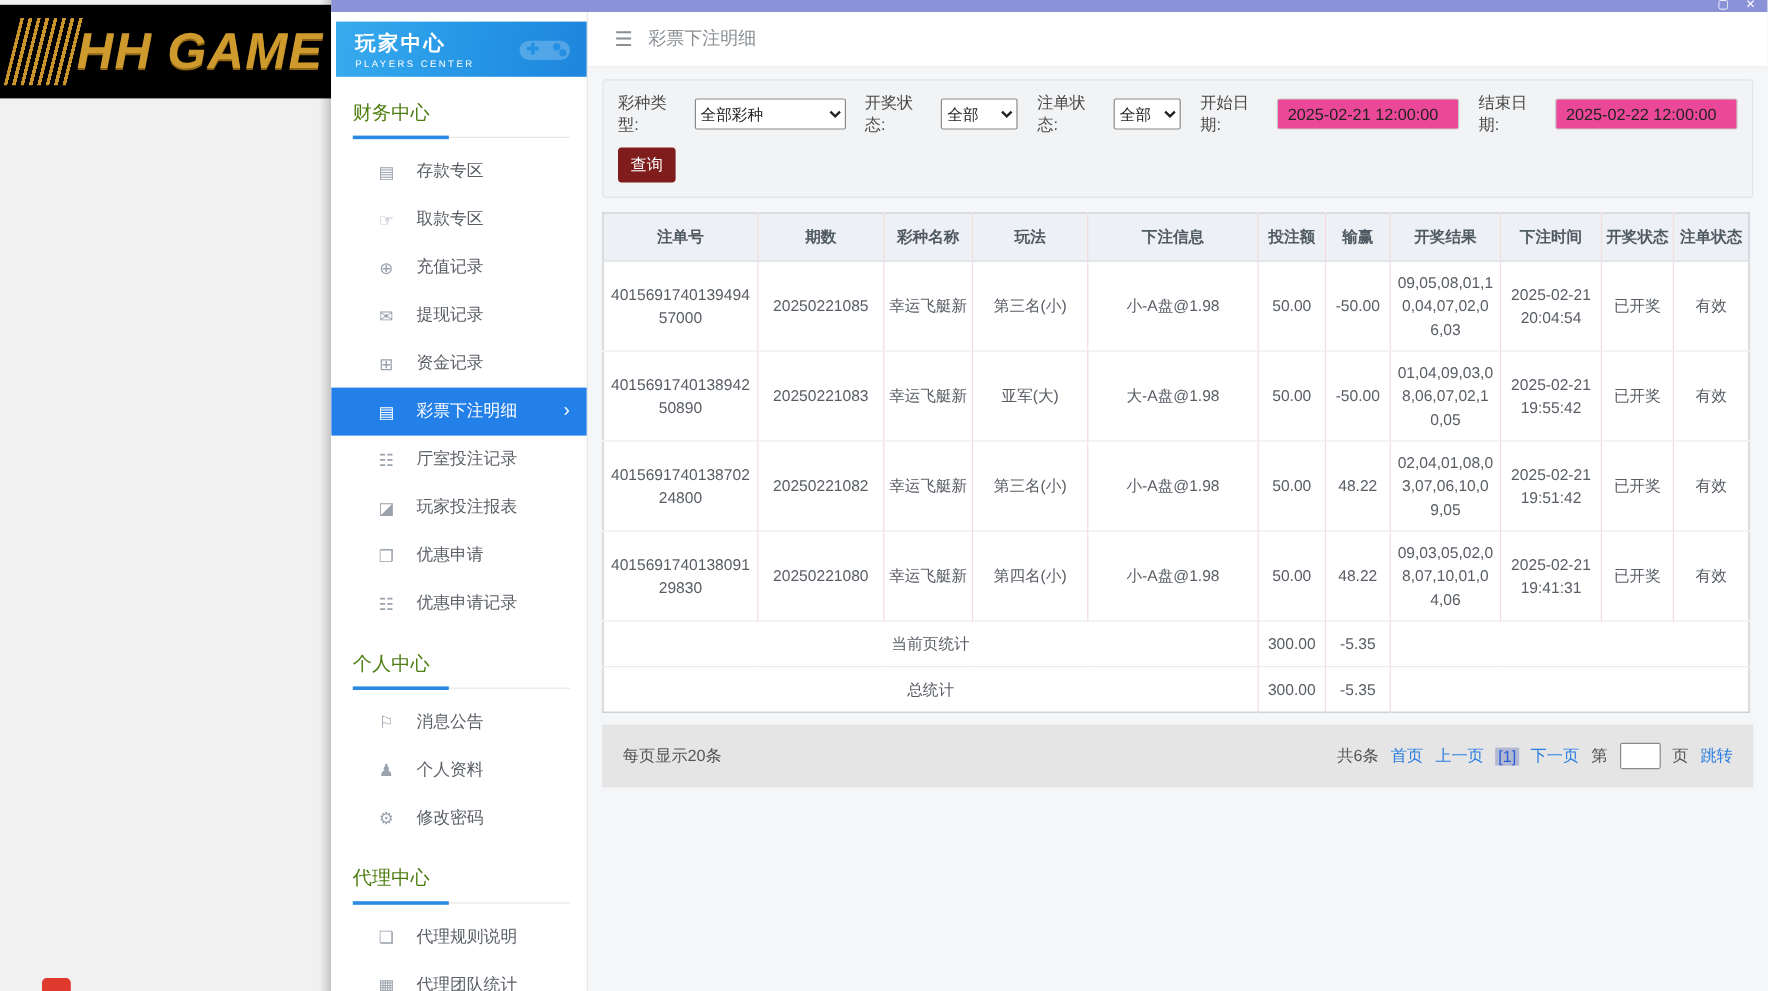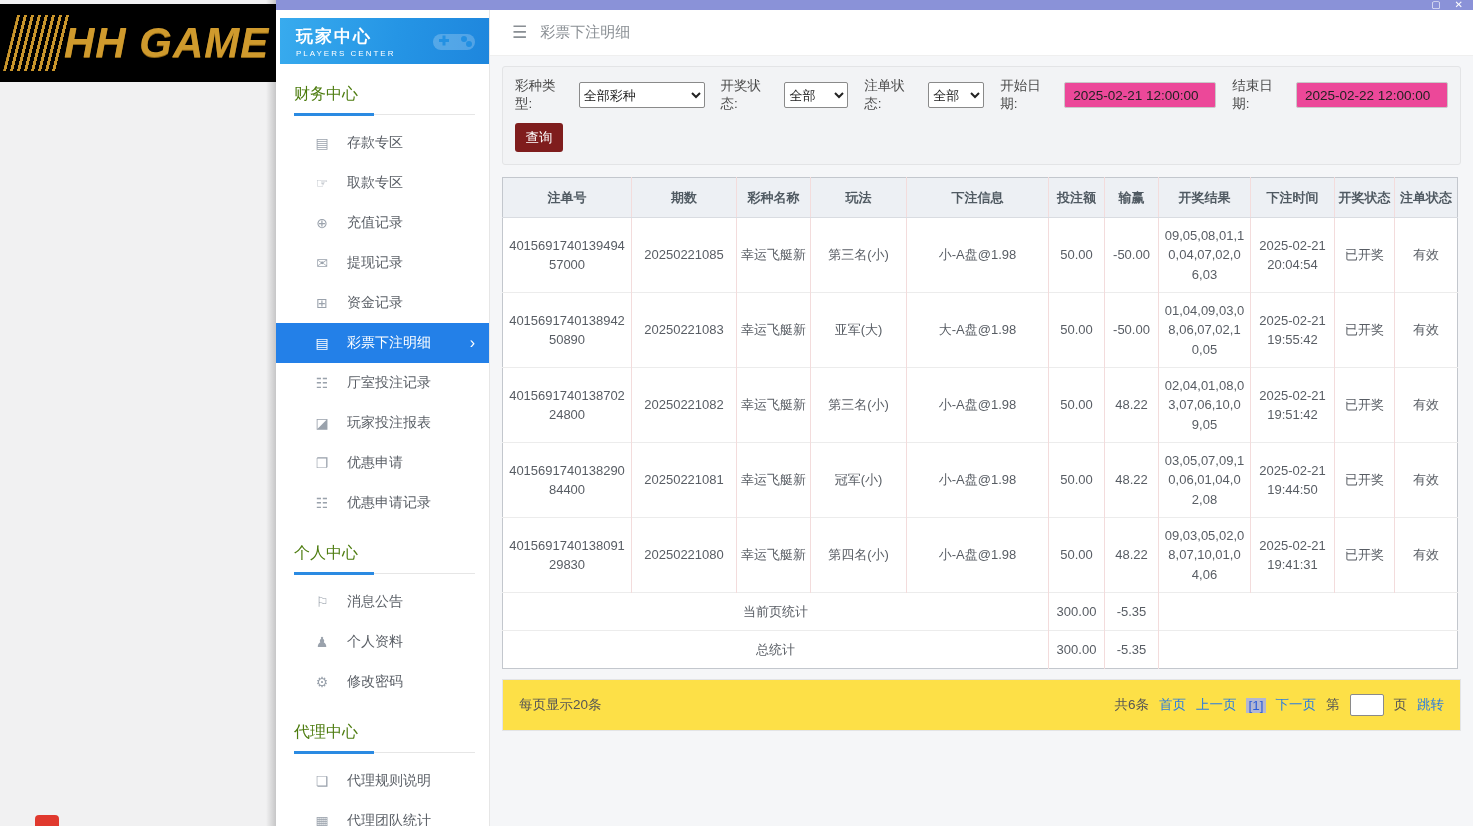--- a/index.html
+++ b/index.html
@@ -84,21 +84,21 @@
     border-left:1px solid #f3dcdc; border-bottom:1px solid #d9dce1; text-align:center;
     padding:2px; }
   table.bet td { border-left:1px solid #f3dcdc; border-top:1px solid #ececec;
     text-align:center; vertical-align:middle; padding:6px 4px; word-break:break-all;
     line-height:1.5; }
   table.bet th:first-child, table.bet td:first-child { border-left:none; }
   tr.data-row td { height:75px; }
   tr.summary-row td { height:38px; }
 
   
-  .pagination { margin:10px 12px 0 12px; background:#fde047; border:1px solid #e3e4e6;
+  .pagination { margin:10px 12px 0 12px; background:#e5e5e5; border:1px solid #e3e4e6;
     height:52px; display:flex; align-items:center; justify-content:space-between;
     padding:14px 16px; font-size:13.5px; color:#555; }
   .pg-right { display:flex; align-items:center; gap:10px; }
   .pg-link { color:#2b7de1; cursor:pointer; }
   .pg-current { background:#b2b7d2; color:#2b5cd8; padding:0 2px; cursor:pointer; }
   .pg-input { width:34px; height:22px; border:1px solid #8a8a8a; border-radius:2px; background:#fff; }
 </style>
 </head>
 <body>
 
@@ -301,33 +301,20 @@
                   <td>第三名(小)</td>
                   <td>小-A盘@1.98</td>
                   <td>50.00</td>
                   <td>48.22</td>
                   <td>02,04,01,08,03,07,06,10,09,05</td>
                   <td>2025-02-21 19:51:42</td>
                   <td>已开奖</td>
                   <td>有效</td>
                 </tr>
                 <tr class="data-row">
-                  <td>401569174013829084400</td>
-                  <td>20250221081</td>
-                  <td>幸运飞艇新</td>
-                  <td>冠军(小)</td>
-                  <td>小-A盘@1.98</td>
-                  <td>50.00</td>
-                  <td>48.22</td>
-                  <td>03,05,07,09,10,06,01,04,02,08</td>
-                  <td>2025-02-21 19:44:50</td>
-                  <td>已开奖</td>
-                  <td>有效</td>
-                </tr>
-                <tr class="data-row">
                   <td>401569174013809129830</td>
                   <td>20250221080</td>
                   <td>幸运飞艇新</td>
                   <td>第四名(小)</td>
                   <td>小-A盘@1.98</td>
                   <td>50.00</td>
                   <td>48.22</td>
                   <td>09,03,05,02,08,07,10,01,04,06</td>
                   <td>2025-02-21 19:41:31</td>
                   <td>已开奖</td>

